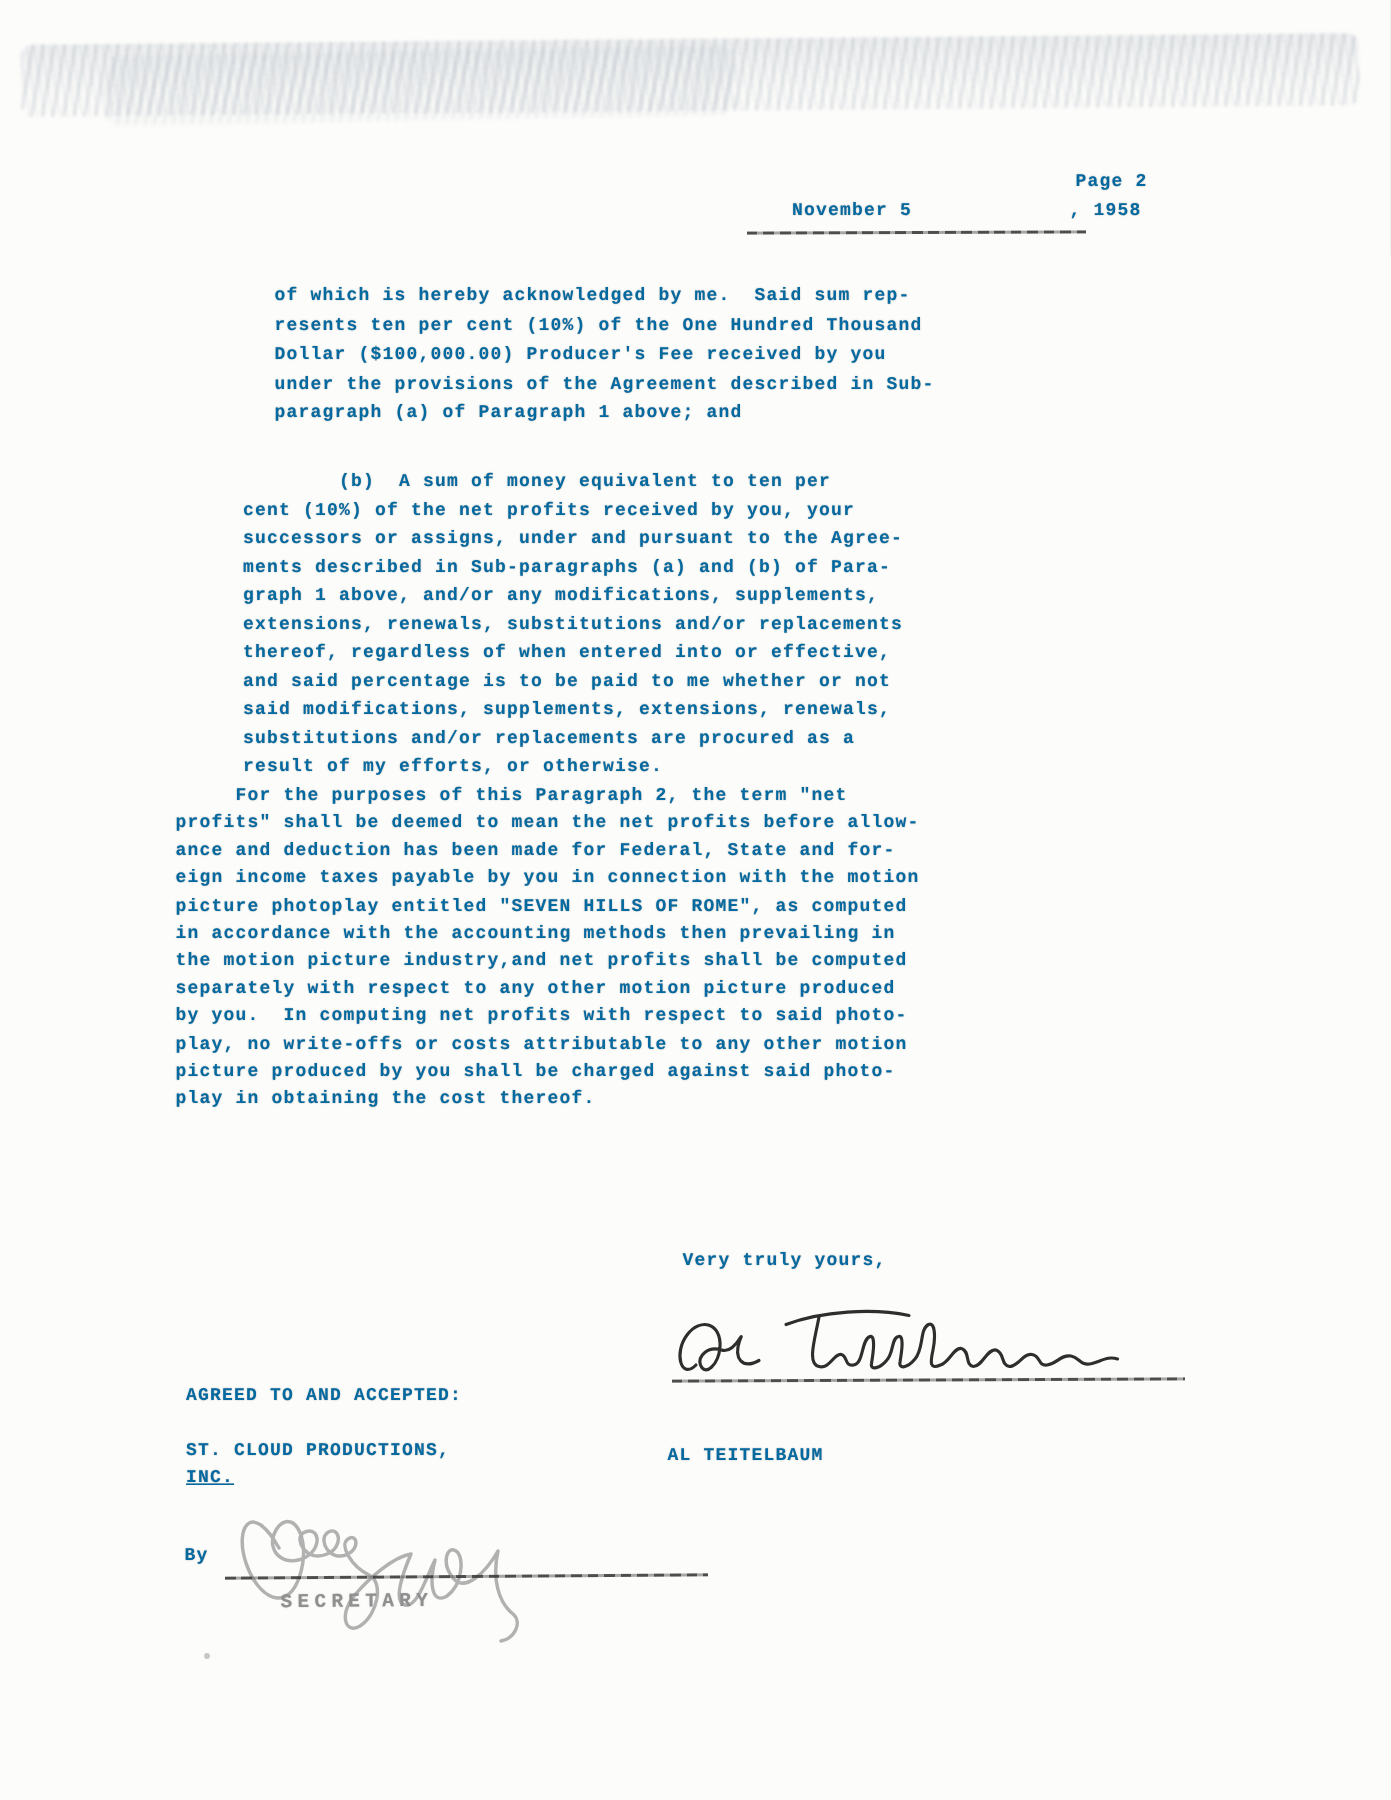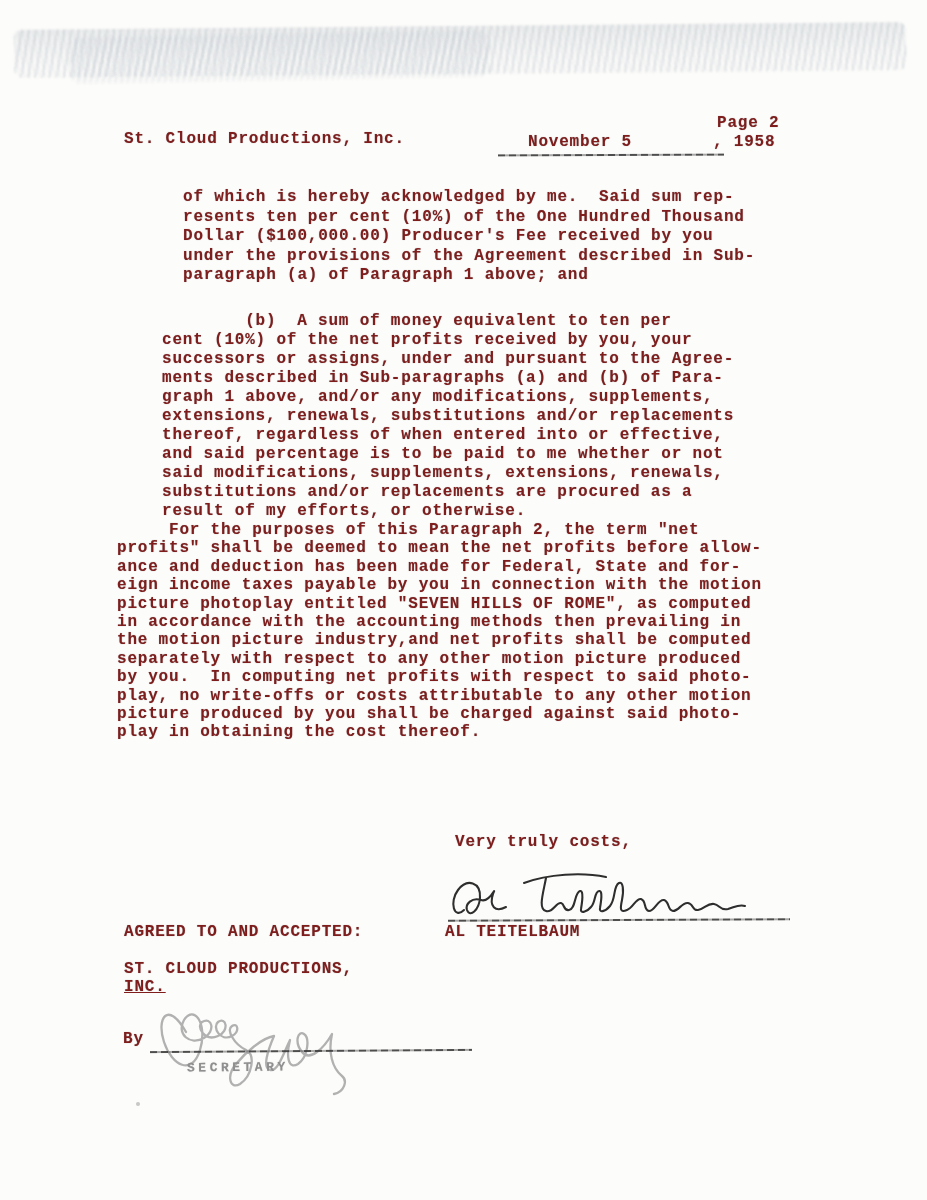--- a/index.html
+++ b/index.html
@@ -35,22 +35,22 @@
     width: 420px; height: 46px;
     background:
       repeating-linear-gradient(105deg, rgba(108,124,146,.22) 0 2px, rgba(108,124,146,0) 2px 6px);
     filter: blur(1.4px);
     transform: rotate(-1deg);
     border-radius: 10px;
     opacity: .8;
   }
   .typed {
     position: absolute;
-    color: #7f1d1d;
-    font-size: 16px;
+    color: #0369a1;
+    font-size: 12px;
     font-weight: 700;
     letter-spacing: .8px;
     white-space: pre;
     text-shadow: 0 0 1px rgba(58,58,58,.45);
   }
   .lh-a { line-height: 19.5px; }
   .lh-b { line-height: 19.0px; }
   .lh-c { line-height: 18.4px; }
   .scratch-line {
     position: absolute;
@@ -87,21 +87,20 @@
   }
 </style>
 </head>
 <body>
 
 <div class="page">
 
   <div class="smudge-band"></div>
   <div class="smudge-blob"></div>
 
-  <div class="typed" style="left:124px; top:130px;">St. Cloud Productions, Inc.</div>
   <div class="typed" style="left:717px; top:114px;">Page 2</div>
   <div class="typed" style="left:528px; top:133px;text-align:center;">November 5</div>
   <div class="typed" style="left:713px; top:133px;">, 1958</div>
   <div class="scratch-line" style="left:498px; top:154px; width:226px; transform:rotate(-.2deg);"></div>
 
   <div class="typed lh-a" style="left:183px; top:188px;">of which is hereby acknowledged by me.  Said sum rep-
 resents ten per cent (10%) of the One Hundred Thousand
 Dollar ($100,000.00) Producer's Fee received by you
 under the provisions of the Agreement described in Sub-
 paragraph (a) of Paragraph 1 above; and</div>
@@ -125,29 +124,29 @@
 picture photoplay entitled "SEVEN HILLS OF ROME", as computed
 in accordance with the accounting methods then prevailing in
 the motion picture industry,and net profits shall be computed
 separately with respect to any other motion picture produced
 by you.  In computing net profits with respect to said photo-
 play, no write-offs or costs attributable to any other motion
 picture produced by you shall be charged against said photo-
 play in obtaining the cost thereof.</div>
 
 
-  <div class="typed" style="left:455px; top:833px;">Very truly costs,</div>
+  <div class="typed" style="left:455px; top:833px;">Very truly yours,</div>
 
   <svg class="sig-svg ink-sig" style="left:448px; top:866px;" width="302" height="58" viewBox="0 0 302 58">
     <path d="M16,44 C6,54 1,36 10,24 C19,12 33,16 32,32 C31,44 22,52 19,44 C17,38 24,31 33,34 C42,37 49,18 45,28 C41,40 47,47 58,41"></path>
     <path d="M76,17 C100,8 134,6 158,11"></path>
     <path d="M98,12 C95,28 90,43 98,45 C105,47 108,36 113,37 C117,38 115,45 121,44 C128,43 126,27 132,25 C136,24 134,37 133,43 C132,48 139,46 143,41 C148,36 146,26 151,25 C155,24 153,36 152,42 C151,47 157,46 162,40 C168,33 165,20 171,17 C175,15 176,24 174,34 C172,43 172,47 179,44 C185,42 188,32 193,33 C199,35 195,44 201,45 C207,45 210,33 216,34 C222,36 219,44 225,45 C231,45 234,36 240,37 C246,38 244,45 250,44 C257,43 259,37 266,38 C272,39 272,45 280,43 C287,41 291,38 297,40"></path>
   </svg>
   <div class="scratch-line" style="left:448px; top:919px; width:342px; transform:rotate(-.25deg);"></div>
-  <div class="typed" style="left:445px; top:923px;">AL TEITELBAUM</div>
+  <div class="typed" style="left:445px; top:963px;">AL TEITELBAUM</div>
 
   <div class="typed" style="left:124px; top:923px;text-align:right;">AGREED TO AND ACCEPTED:</div>
   <div class="typed" style="left:124px; top:960px;">ST. CLOUD PRODUCTIONS,</div>
   <div class="typed" style="left:124px; top:978px;text-decoration:underline;">INC.</div>
 
   <svg class="sig-svg pencil-sig" style="left:148px; top:980px;" width="240" height="120" viewBox="0 0 240 120">
     <path d="M38,52 C20,20 8,38 16,62 C24,86 44,96 52,70 C60,44 46,24 36,40 C28,54 42,66 56,58 C68,51 64,36 54,42 C48,46 56,62 70,56 C82,51 78,36 70,42 C64,47 72,62 84,56 C92,52 90,42 84,46 C78,50 86,64 98,70 C108,75 104,96 92,104 C82,110 78,96 88,84 C98,72 114,58 126,56 C120,70 114,88 122,90 C130,92 136,72 142,60 C138,76 140,90 150,84 C160,77 162,58 156,54 C150,50 146,62 154,72 C162,82 176,68 184,54 C180,72 184,88 194,96 C200,101 196,112 186,114"></path>
   </svg>
   <div class="typed" style="left:123px; top:1030px;">By</div>
   <div class="scratch-line" style="left:150px; top:1050px; width:322px; transform:rotate(-.4deg);"></div>

